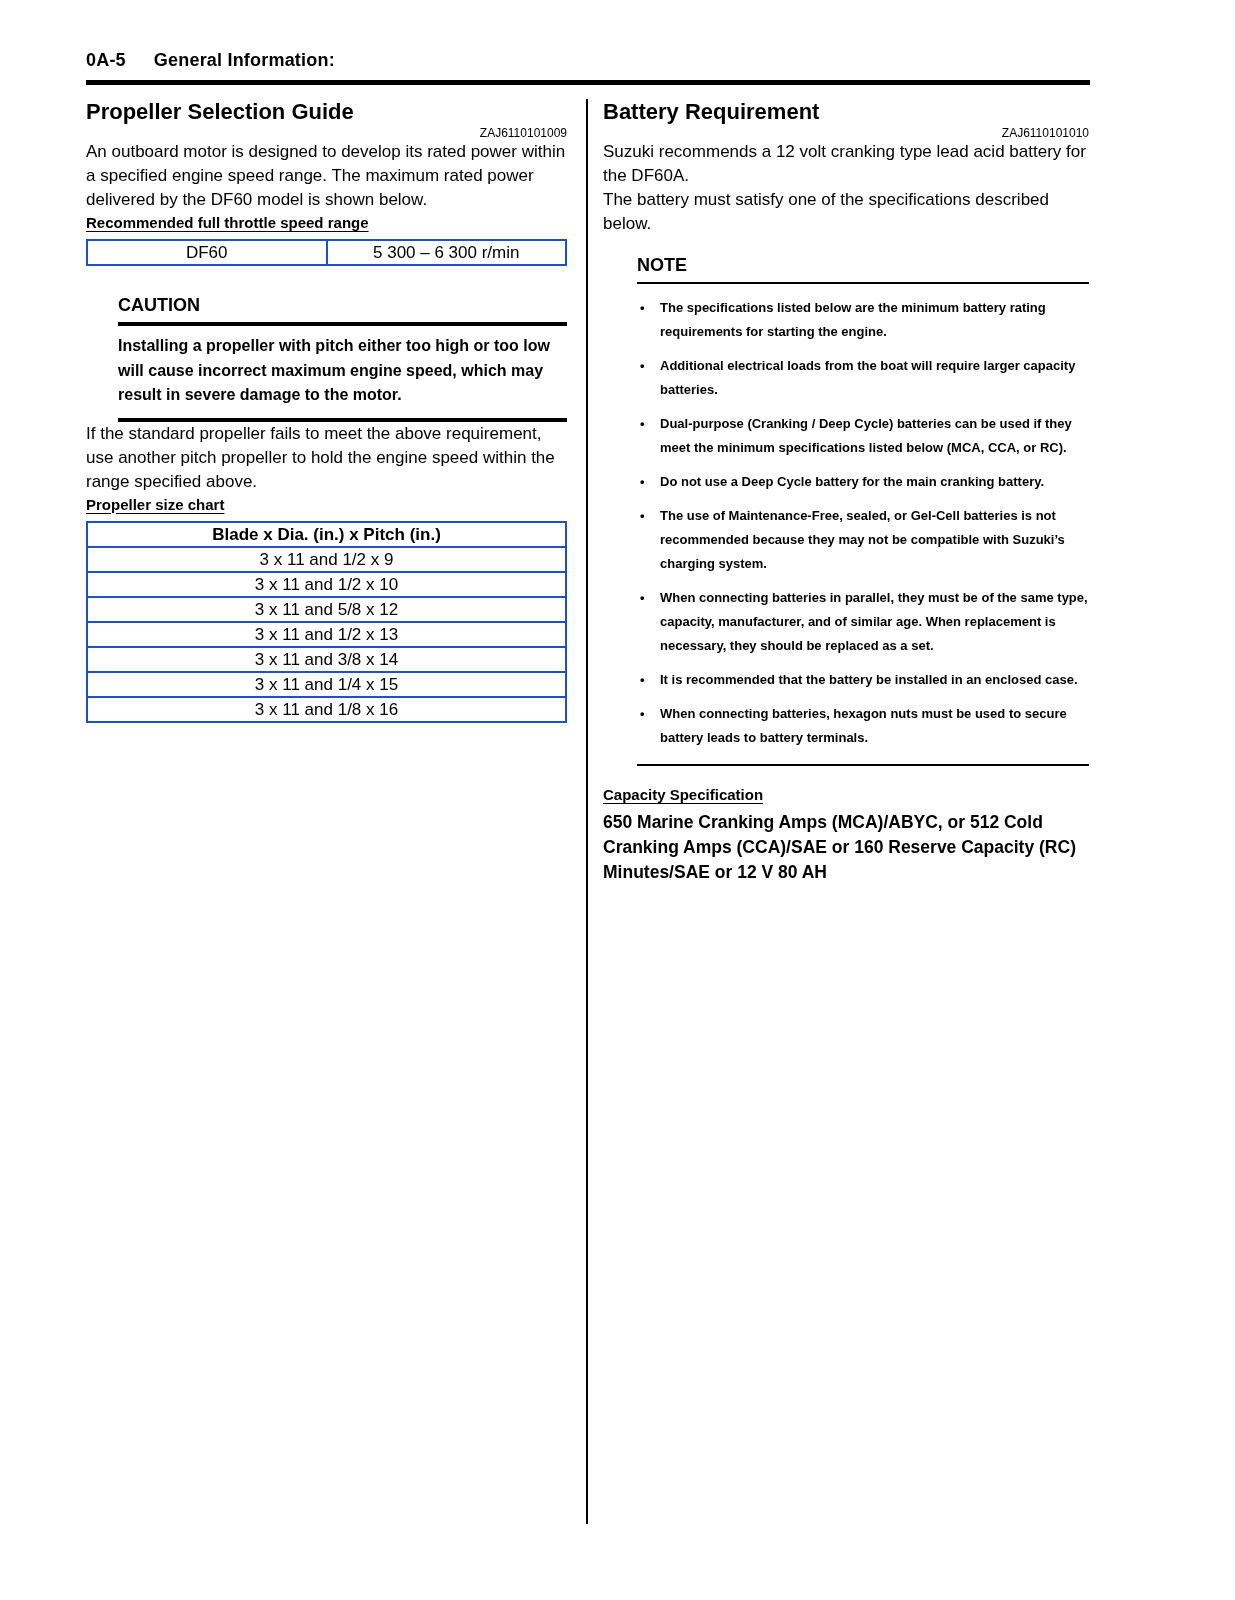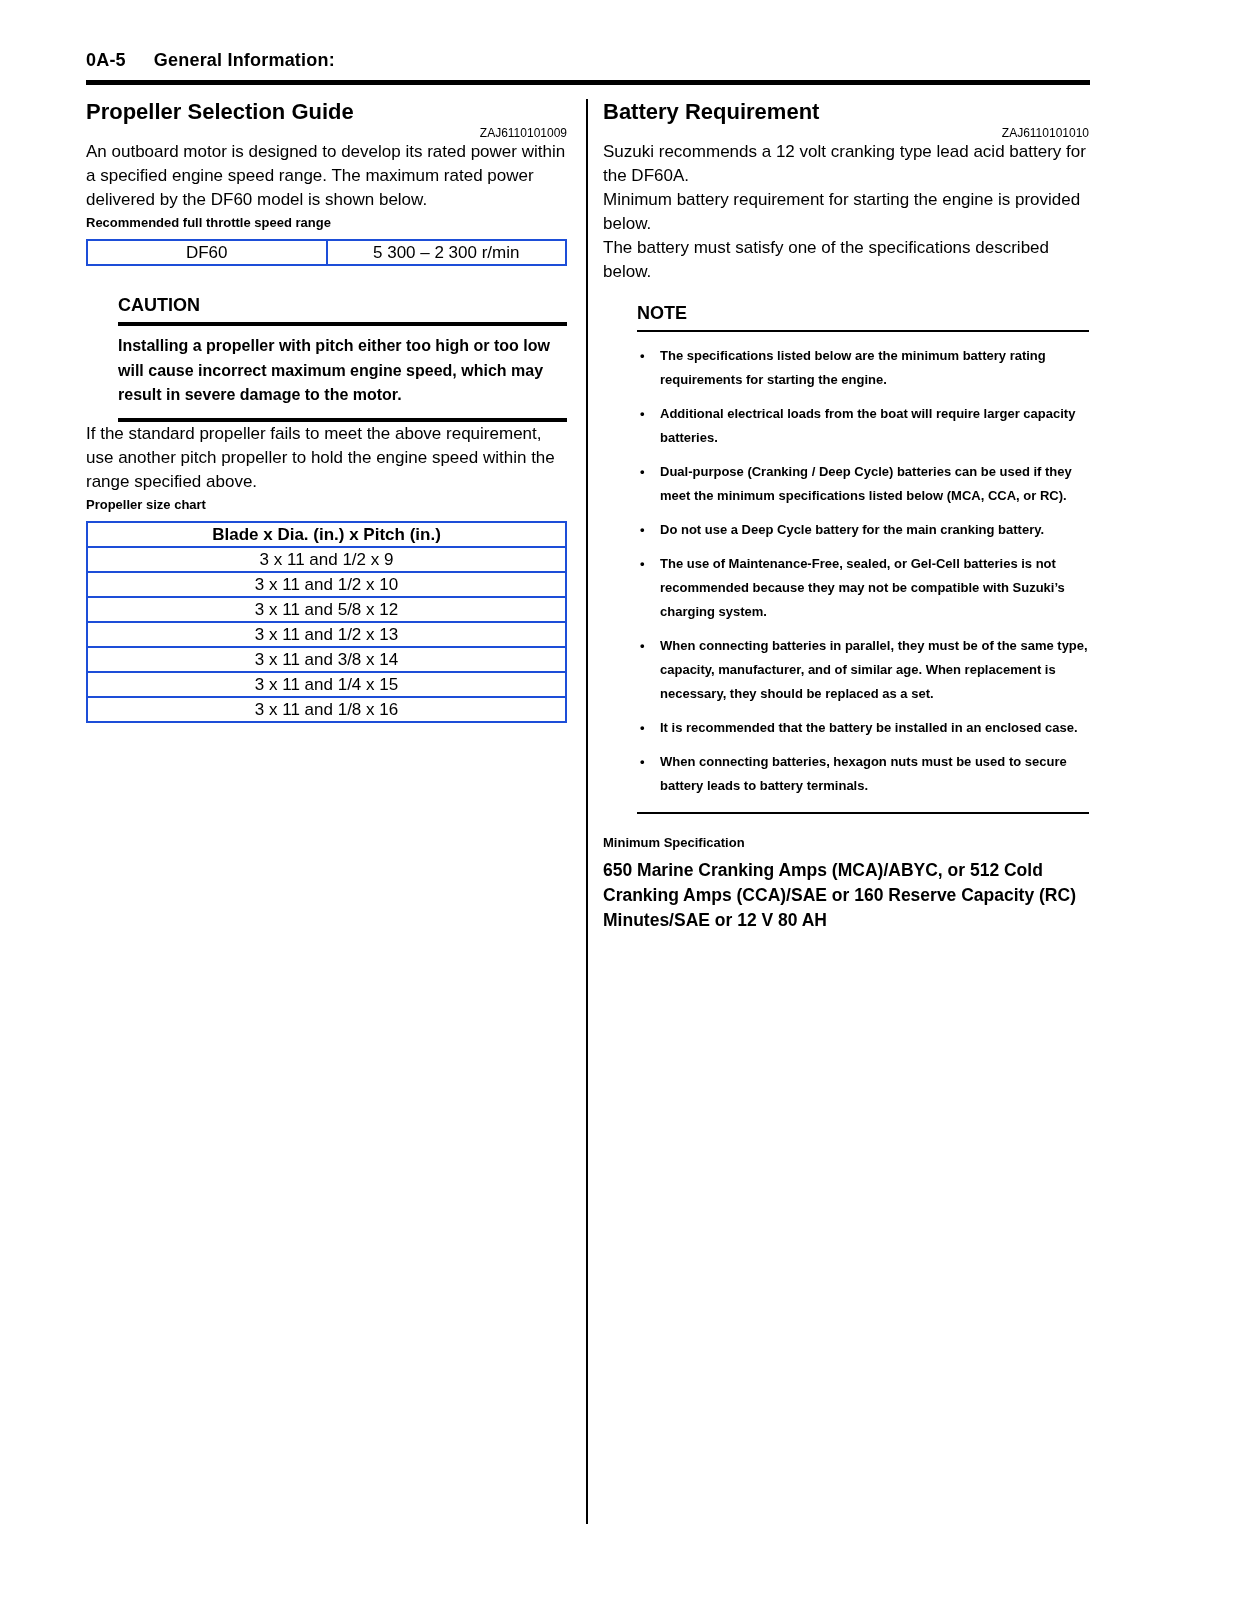--- a/index.html
+++ b/index.html
@@ -22,21 +22,21 @@
 
   h2.section-title { font-size:22px; font-weight:bold; margin:0; padding:0; line-height:26px; }
   .code { font-size:12px; text-align:right; line-height:14px; margin-top:1px; }
 
   p.body { font-size:17px; line-height:24px; margin:0; }
   .mt2  { margin-top:2px; }
   .mt20 { margin-top:20px; }
   .mt24 { margin-top:24px; }
 
   .sub-heading {
-    font-size:13px; font-weight:bold; 
+    font-size:15px; font-weight:bold; text-decoration:underline;
     text-underline-offset:3px; margin:0; line-height:22px;
   }
 
   table.tbl {
     border-collapse:collapse; width:100%; margin-top:5px;
     font-size:17px;
   }
   table.tbl td, table.tbl th {
     border:2px solid #1d4ed8; text-align:center; padding:1px 4px;
     height:24px; line-height:21px; font-size:17px;
@@ -83,21 +83,21 @@
     <div class="col-left">
       <h2 class="section-title">Propeller Selection Guide</h2>
       <div class="code">ZAJ6110101009</div>
       <p class="body mt2">An outboard motor is designed to develop its rated power within a specified engine speed range. The maximum rated power delivered by the DF60 model is shown below.</p>
 
       <div class="sub-heading mt20">Recommended full throttle speed range</div>
       <table class="tbl">
         <tbody>
             <tr>
           <td class="cell-model">DF60</td>
-          <td>5 300 – 2 300 r/min</td>
+          <td>5 300 – 6 300 r/min</td>
         </tr>
       </tbody>
         </table>
 
       <div class="caution">
         <div class="caution-title">CAUTION</div>
         <div class="rule-thick"></div>
         <p class="caution-text">Installing a propeller with pitch either too high or too low will cause incorrect maximum engine speed, which may result in severe damage to the motor.</p>
         <div class="rule-thick"></div>
       </div>
@@ -134,39 +134,38 @@
       </tbody>
         </table>
     </div>
 
     <div class="col-divider"></div>
 
     <div class="col-right">
       <h2 class="section-title">Battery Requirement</h2>
       <div class="code">ZAJ6110101010</div>
       <p class="body mt2">Suzuki recommends a 12 volt cranking type lead acid battery for the DF60A.</p>
-      <p class="body">Minimum battery requirement for starting the engine is provided below.</p>
       <p class="body">The battery must satisfy one of the specifications described below.</p>
 
       <div class="note">
         <div class="note-title">NOTE</div>
         <div class="rule-thin top"></div>
         <ul class="note-list">
           <li class="note-item">The specifications listed below are the minimum battery rating requirements for starting the engine.</li>
           <li class="note-item">Additional electrical loads from the boat will require larger capacity batteries.</li>
           <li class="note-item">Dual-purpose (Cranking / Deep Cycle) batteries can be used if they meet the minimum specifications listed below (MCA, CCA, or RC).</li>
           <li class="note-item">Do not use a Deep Cycle battery for the main cranking battery.</li>
           <li class="note-item">The use of Maintenance-Free, sealed, or Gel-Cell batteries is not recommended because they may not be compatible with Suzuki’s charging system.</li>
           <li class="note-item">When connecting batteries in parallel, they must be of the same type, capacity, manufacturer, and of similar age. When replacement is necessary, they should be replaced as a set.</li>
           <li class="note-item">It is recommended that the battery be installed in an enclosed case.</li>
           <li class="note-item">When connecting batteries, hexagon nuts must be used to secure battery leads to battery terminals.</li>
         </ul>
         <div class="rule-thin"></div>
       </div>
 
       <div class="spec">
-        <div class="sub-heading">Minimum Specification</div>
+        <div class="sub-heading">Capacity Specification</div>
         <p class="spec-text">650 Marine Cranking Amps (MCA)/ABYC, or 512 Cold Cranking Amps (CCA)/SAE or 160 Reserve Capacity (RC) Minutes/SAE or 12 V 80 AH</p>
       </div>
     </div>
 
   </div>
 </div>
 
 </body></html>

